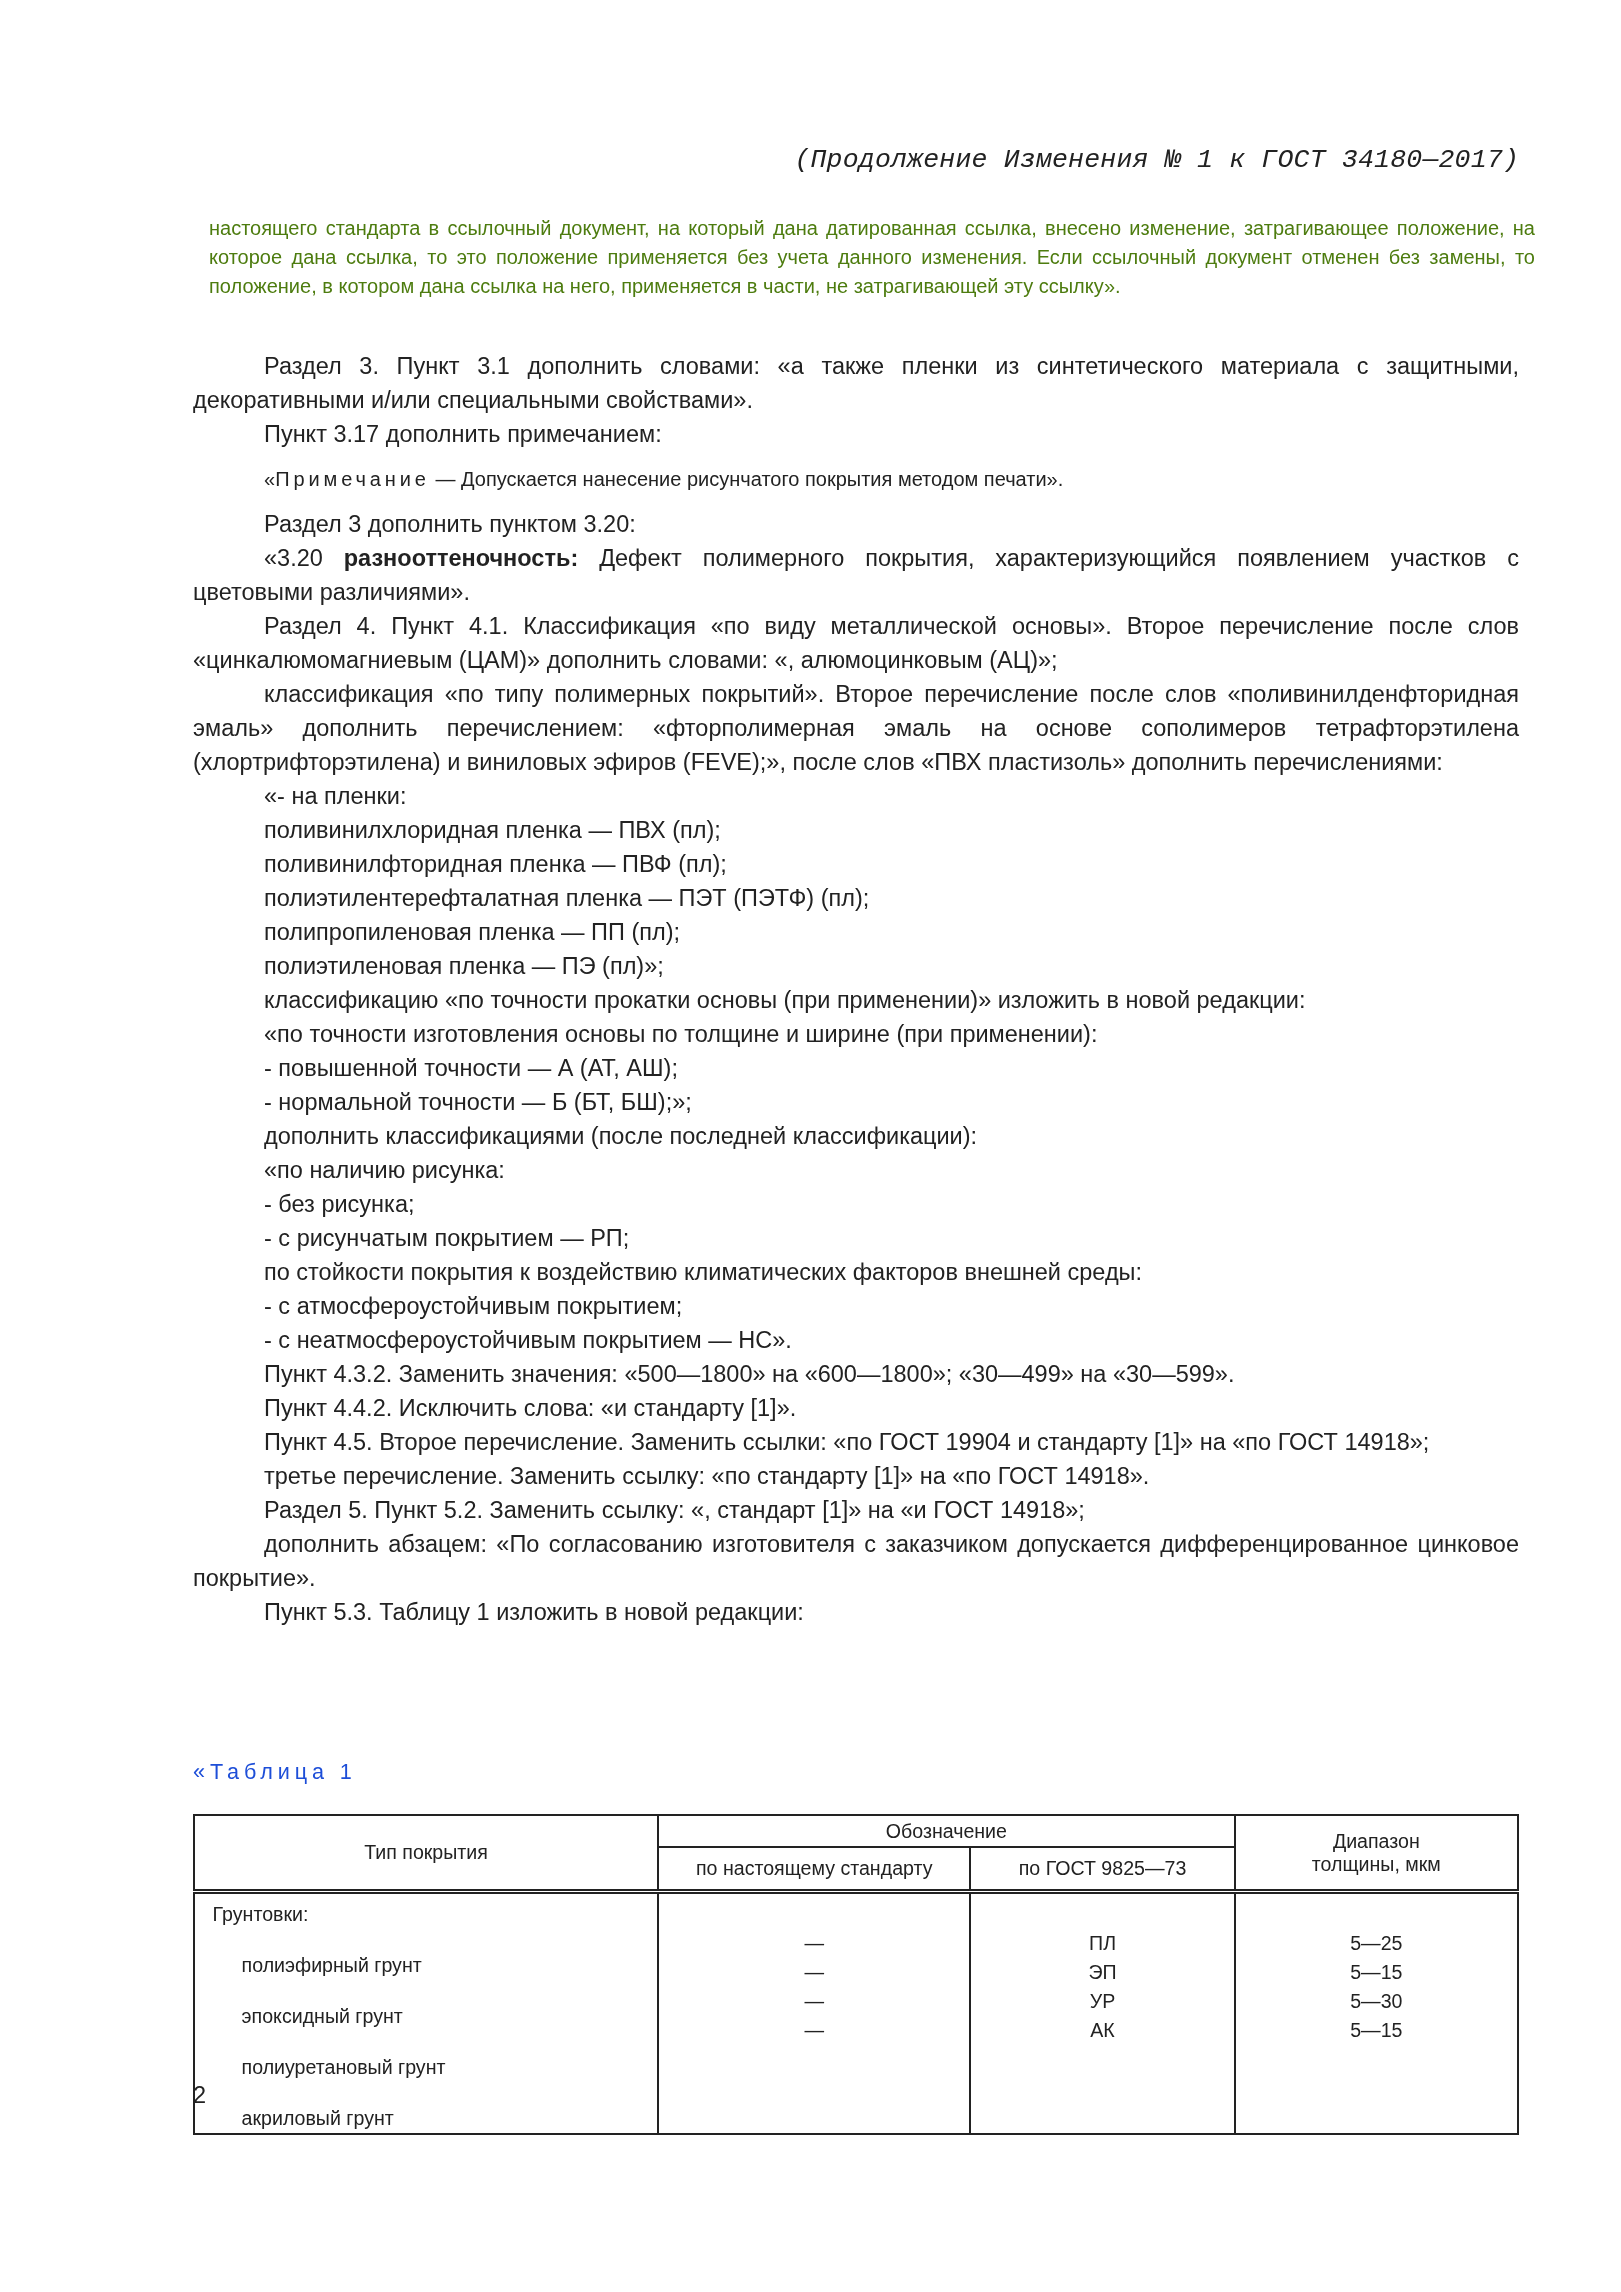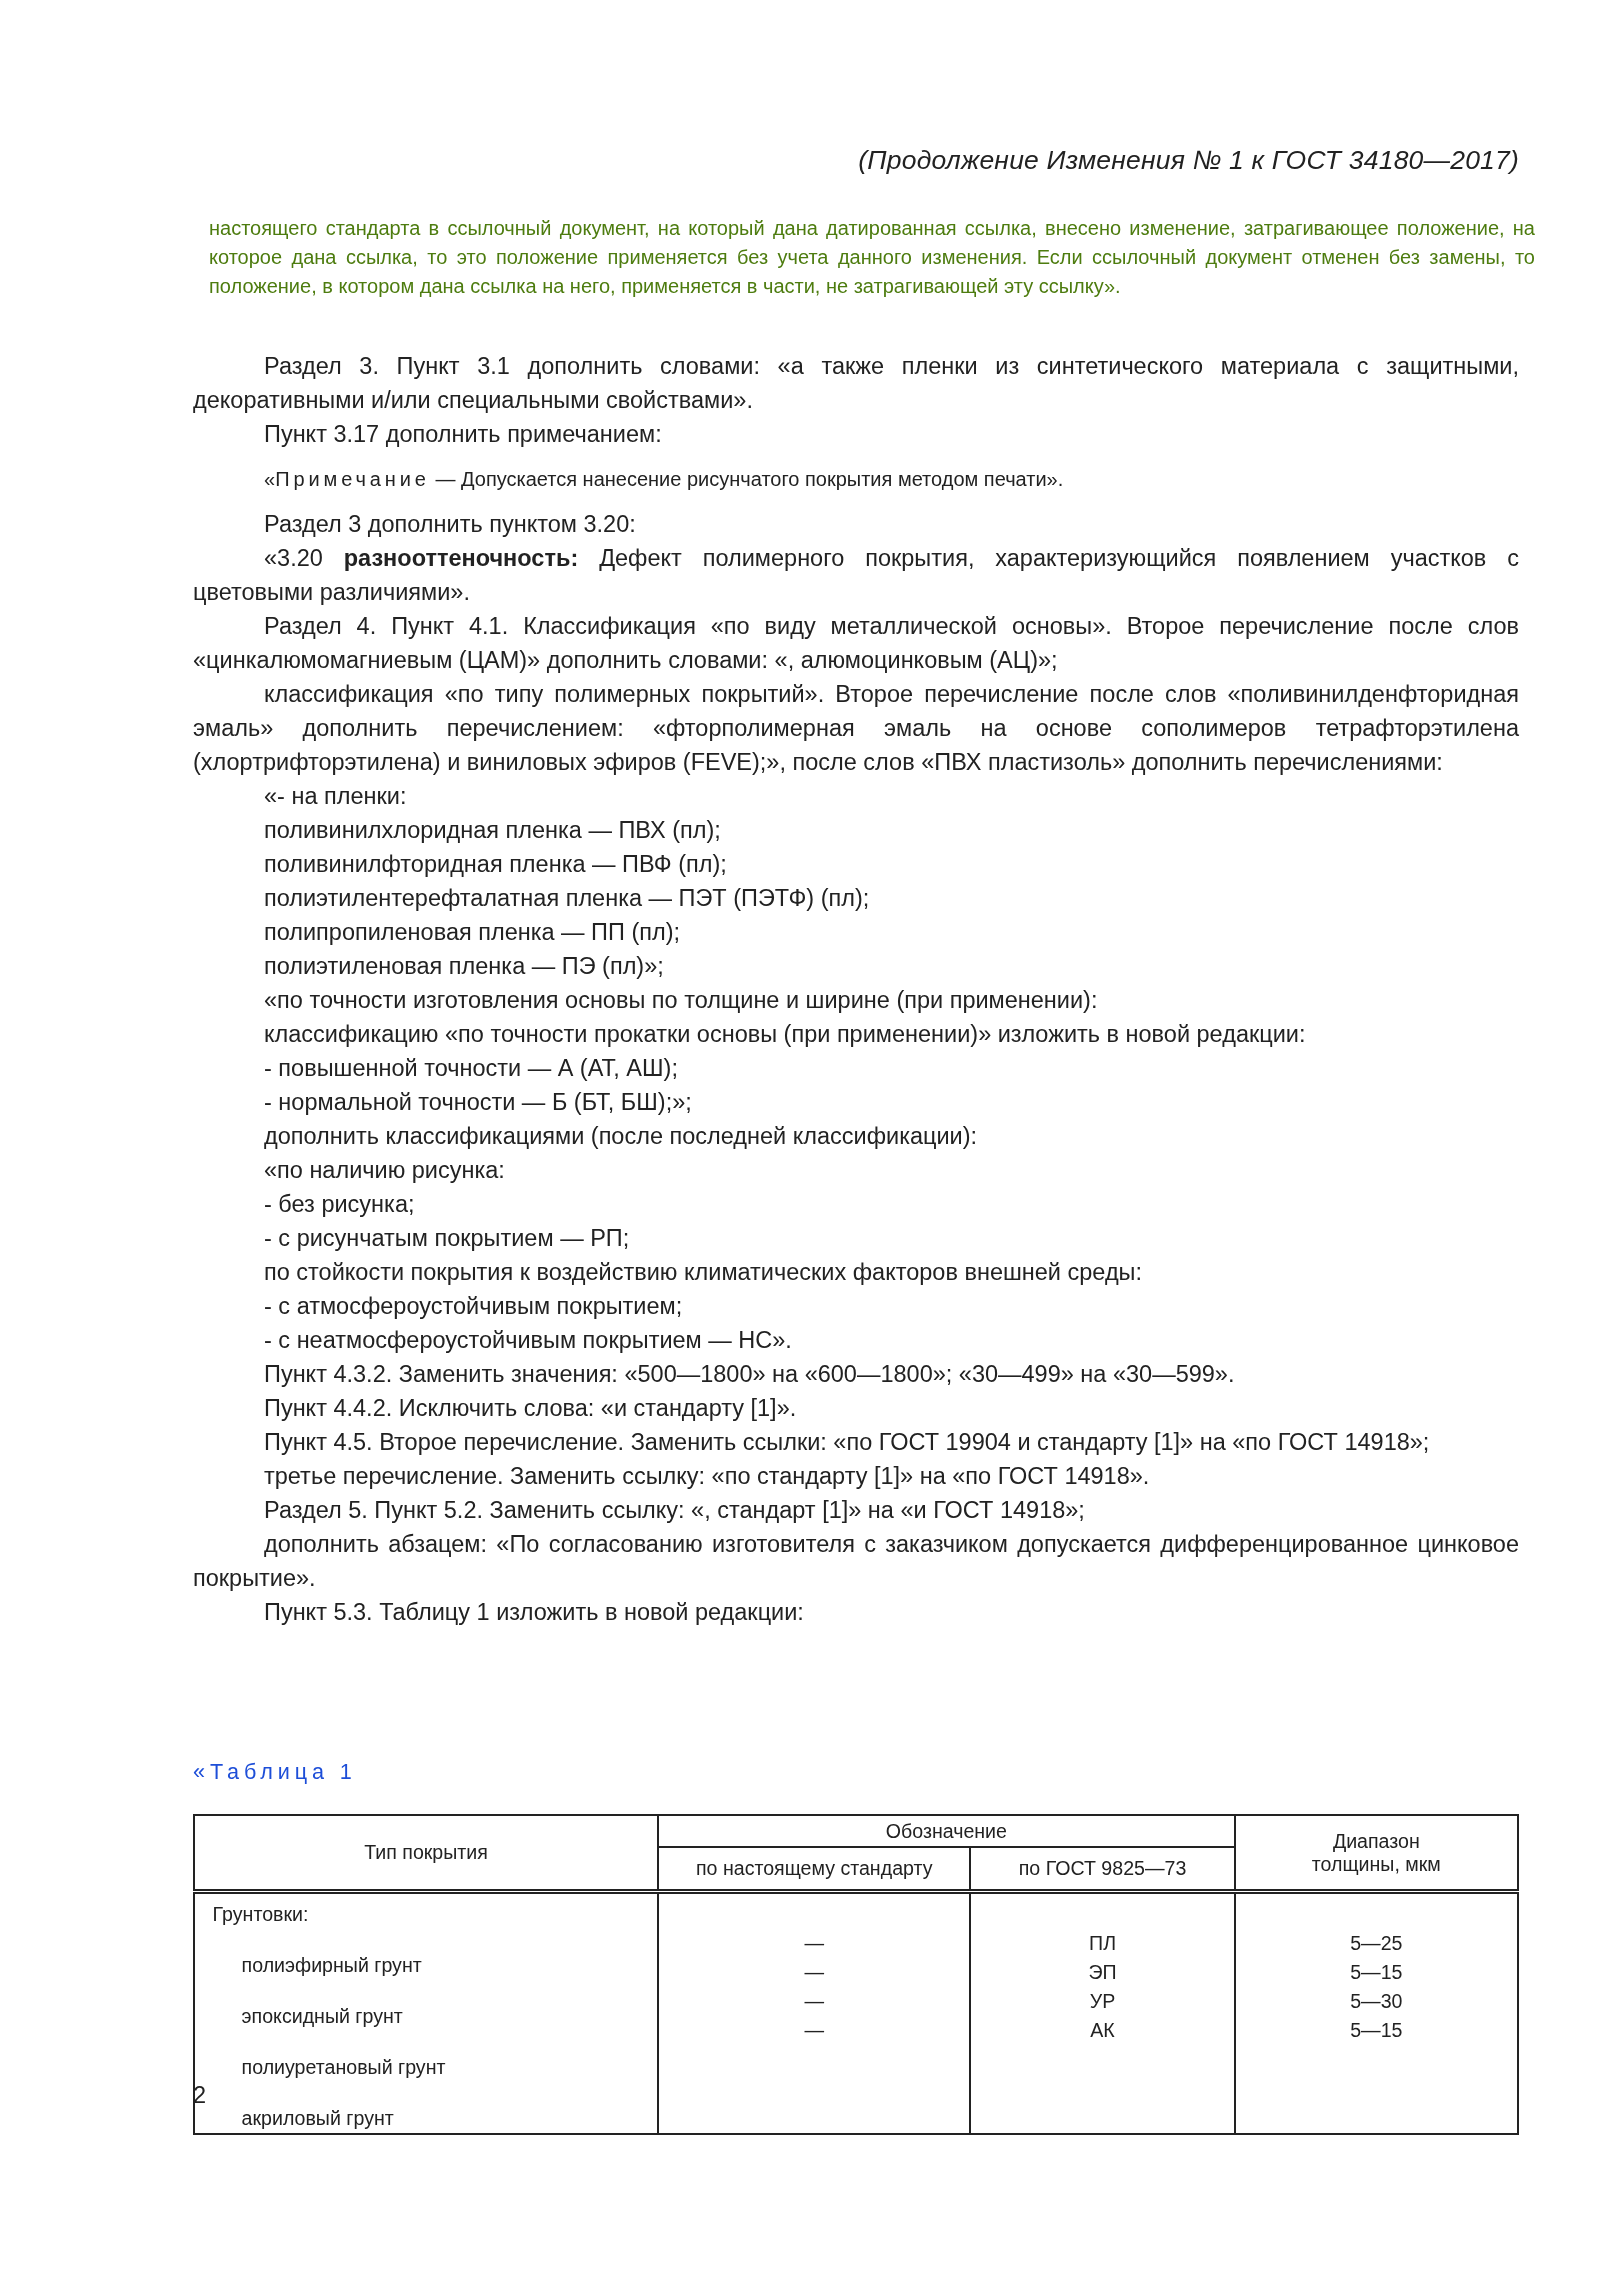--- a/index.html
+++ b/index.html
@@ -22,20 +22,21 @@
       width: 1326px;
     }
     .running-header {
       position: absolute;
       top: 145px;
       right: 0;
       font-style: italic;
       font-size: 26.5px;
       color: #222;
       letter-spacing: 0.2px;
+      font-family: Liberation Mono, monospace;
     }
     .intro {
       position: absolute;
       top: 214px;
       left: 16px;
       width: 1326px;
       font-size: 20px;
       line-height: 29px;
       text-align: justify;
       color: #4d7c0f;
@@ -139,22 +140,22 @@
     <p class="p"><span>«3.20 </span><b class="term">разнооттеночность:</b><span> Дефект полимерного покрытия, характеризующийся появлением участков с цветовыми различиями».</span></p>
     <p class="p">Раздел 4. Пункт 4.1. Классификация «по виду металлической основы». Второе перечисление после слов «цинкалюмомагниевым (ЦАМ)» дополнить словами: «, алюмоцинковым (АЦ)»;</p>
     <p class="p">классификация «по типу полимерных покрытий». Второе перечисление после слов «поливинилденфторидная эмаль» дополнить перечислением: «фторполимерная эмаль на основе сополимеров тетрафторэтилена (хлортрифторэтилена) и виниловых эфиров (FEVE);», после слов «ПВХ пластизоль» дополнить перечислениями:</p>
 
     <p class="p noindent">«- на пленки:</p>
     <p class="p noindent">поливинилхлоридная пленка — ПВХ (пл);</p>
     <p class="p noindent">поливинилфторидная пленка — ПВФ (пл);</p>
     <p class="p noindent">полиэтилентерефталатная пленка — ПЭТ (ПЭТФ) (пл);</p>
     <p class="p noindent">полипропиленовая пленка — ПП (пл);</p>
     <p class="p noindent">полиэтиленовая пленка — ПЭ (пл)»;</p>
+    <p class="p noindent">классификацию «по точности прокатки основы (при применении)» изложить в новой редакции:</p>
     <p class="p noindent">«по точности изготовления основы по толщине и ширине (при применении):</p>
-    <p class="p noindent">классификацию «по точности прокатки основы (при применении)» изложить в новой редакции:</p>
     <p class="p noindent">- повышенной точности — А (АТ, АШ);</p>
     <p class="p noindent">- нормальной точности — Б (БТ, БШ);»;</p>
     <p class="p noindent">дополнить классификациями (после последней классификации):</p>
     <p class="p noindent">«по наличию рисунка:</p>
     <p class="p noindent">- без рисунка;</p>
     <p class="p noindent">- с рисунчатым покрытием — РП;</p>
     <p class="p noindent">по стойкости покрытия к воздействию климатических факторов внешней среды:</p>
     <p class="p noindent">- с атмосфероустойчивым покрытием;</p>
     <p class="p noindent">- с неатмосфероустойчивым покрытием — НС».</p>
 

